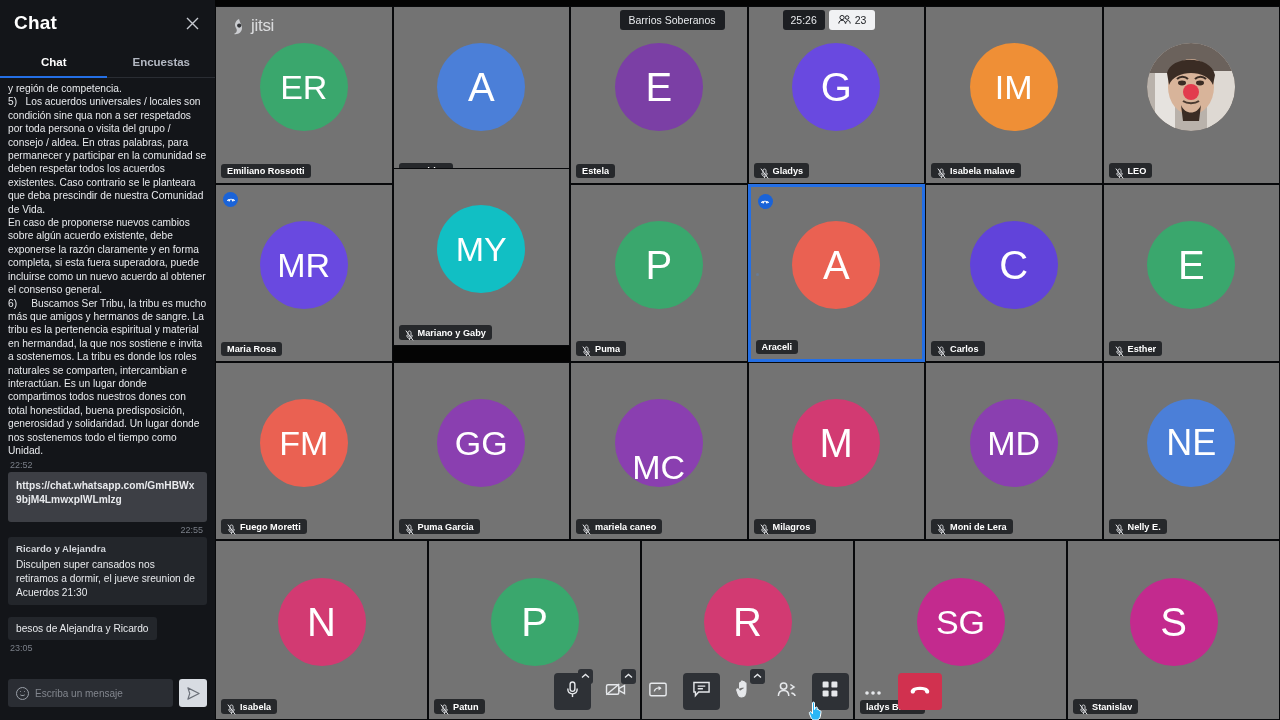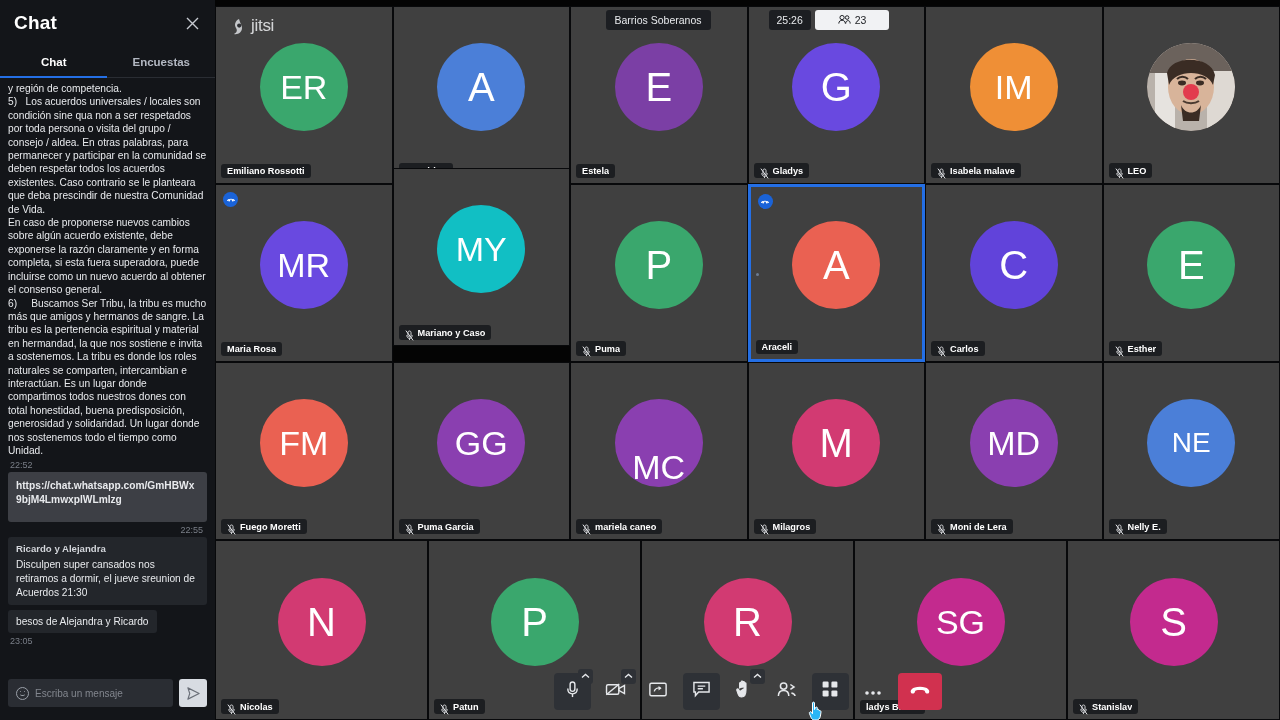--- a/index.html
+++ b/index.html
@@ -54,21 +54,21 @@
     color: #e8eaed; font-size: 10.2px; line-height: 14px; font-weight: bold;
     word-break: break-all;
   }
   .bubble.link { min-height: 50px; }
   .bubble-in {
     background: #23262b; border-radius: 3px; padding: 6px 8px;
   }
   .bubble-name { color: #d3d6db; font-size: 9.6px; font-weight: bold; margin-bottom: 4px; }
   .bubble-body { color: #e8eaed; font-size: 10.2px; line-height: 13.6px; }
   .bubble-short {
-    background: #23262b; border-radius: 3px; padding: 6px 8px; margin-top: 5px;
+    background: #23262b; border-radius: 3px; padding: 6px 8px; margin-top: 12px;
     color: #e8eaed; font-size: 10.2px; display: inline-block;
   }
   .chat-input-row {
     height: 46px; display: flex; align-items: center; gap: 6px;
     padding: 0 8px 8px 8px;
   }
   .chat-input {
     flex: 1; height: 28px; background: #2a2d33; border: none; border-radius: 3px;
     display: flex; align-items: center; gap: 6px; padding: 0 8px;
   }
@@ -108,26 +108,26 @@
     background: #1c1e22; color: #e8eaed; font-size: 10.5px;
     padding: 4px 9px; border-radius: 3px; display: flex; align-items: center;
   }
   .timer-pill {
     background: #1c1e22; color: #e8eaed; font-size: 10.5px;
     padding: 4px 8px; border-radius: 3px; display: flex; align-items: center;
     margin-left: 54px;
   }
   .count-pill {
     background: #f1f2f4; color: #1c1e22; font-size: 10.5px; font-weight: normal;
-    padding: 3px 23px; border-radius: 3px; display: flex; align-items: center; gap: 4px;
+    padding: 3px 9px; border-radius: 3px; display: flex; align-items: center; gap: 4px;
   }
 
   .grid { position: absolute; inset: 0; }
   .tile {
-    position: absolute; background: #404040; border: 1px solid #08090b;
+    position: absolute; background: #737373; border: 1px solid #08090b;
     overflow: hidden;
   }
   .tile.active { border: 3px solid #246fe5; }
   .avatar {
     position: absolute; left: 50%; top: 50%; transform: translate(-50%,-50%);
     border-radius: 50%; display: flex; align-items: center; justify-content: center;
     color: #fff; font-weight: normal;
   }
   .avatar.photo { overflow: hidden; }
   .name-pill {
@@ -363,21 +363,21 @@
           <div class="avatar" style="width: 88px; height: 88px; margin-top: -8px; font-size: 34px; background: rgb(17, 191, 196);">
             <span>MY</span>
           </div>
           <div class="name-pill">
             <span class="mic-off"><svg width="9" height="11" viewBox="0 0 10 12">
                 <path d="M5 1 C6 1 6.7 1.7 6.7 2.7 L6.7 6 C6.7 7 6 7.7 5 7.7 C4 7.7 3.3 7 3.3 6 L3.3 2.7 C3.3 1.7 4 1 5 1 Z" fill="none" stroke="#e6e8eb" stroke-width="1"></path>
                 <path d="M2 5.6 C2 8 3.4 9.3 5 9.3 C6.6 9.3 8 8 8 5.6" fill="none" stroke="#e6e8eb" stroke-width="1"></path>
                 <path d="M5 9.3 L5 11" stroke="#e6e8eb" stroke-width="1"></path>
                 <path d="M1 0.6 L9 11.4" stroke="#e6e8eb" stroke-width="1.1"></path>
               </svg></span>
-            <span class="name-txt">Mariano y Caso</span>
+            <span class="name-txt">Mariano y Gaby</span>
           </div>
         </div>
         <div class="tile" style="left: 355px; top: 184px; width: 177.5px; height: 178px;">
           <div class="avatar" style="width: 88px; height: 88px; margin-top: -8px; font-size: 40px; background: rgb(58, 167, 109);">
             <span>P</span>
           </div>
           <div class="name-pill">
             <span class="mic-off"><svg width="9" height="11" viewBox="0 0 10 12">
                 <path d="M5 1 C6 1 6.7 1.7 6.7 2.7 L6.7 6 C6.7 7 6 7.7 5 7.7 C4 7.7 3.3 7 3.3 6 L3.3 2.7 C3.3 1.7 4 1 5 1 Z" fill="none" stroke="#e6e8eb" stroke-width="1"></path>
                 <path d="M2 5.6 C2 8 3.4 9.3 5 9.3 C6.6 9.3 8 8 8 5.6" fill="none" stroke="#e6e8eb" stroke-width="1"></path>
@@ -495,21 +495,21 @@
             <span class="mic-off"><svg width="9" height="11" viewBox="0 0 10 12">
                 <path d="M5 1 C6 1 6.7 1.7 6.7 2.7 L6.7 6 C6.7 7 6 7.7 5 7.7 C4 7.7 3.3 7 3.3 6 L3.3 2.7 C3.3 1.7 4 1 5 1 Z" fill="none" stroke="#e6e8eb" stroke-width="1"></path>
                 <path d="M2 5.6 C2 8 3.4 9.3 5 9.3 C6.6 9.3 8 8 8 5.6" fill="none" stroke="#e6e8eb" stroke-width="1"></path>
                 <path d="M5 9.3 L5 11" stroke="#e6e8eb" stroke-width="1"></path>
                 <path d="M1 0.6 L9 11.4" stroke="#e6e8eb" stroke-width="1.1"></path>
               </svg></span>
             <span class="name-txt">Moni de Lera</span>
           </div>
         </div>
         <div class="tile" style="left: 887.5px; top: 362px; width: 177.5px; height: 178px;">
-          <div class="avatar" style="width: 88px; height: 88px; margin-top: -8px; font-size: 28px; background: rgb(75, 127, 216);">
+          <div class="avatar" style="width: 88px; height: 88px; margin-top: -8px; font-size: 36px; background: rgb(75, 127, 216);">
             <span>NE</span>
           </div>
           <div class="name-pill">
             <span class="mic-off"><svg width="9" height="11" viewBox="0 0 10 12">
                 <path d="M5 1 C6 1 6.7 1.7 6.7 2.7 L6.7 6 C6.7 7 6 7.7 5 7.7 C4 7.7 3.3 7 3.3 6 L3.3 2.7 C3.3 1.7 4 1 5 1 Z" fill="none" stroke="#e6e8eb" stroke-width="1"></path>
                 <path d="M2 5.6 C2 8 3.4 9.3 5 9.3 C6.6 9.3 8 8 8 5.6" fill="none" stroke="#e6e8eb" stroke-width="1"></path>
                 <path d="M5 9.3 L5 11" stroke="#e6e8eb" stroke-width="1"></path>
                 <path d="M1 0.6 L9 11.4" stroke="#e6e8eb" stroke-width="1.1"></path>
               </svg></span>
             <span class="name-txt">Nelly E.</span>
@@ -519,21 +519,21 @@
           <div class="avatar" style="width: 88px; height: 88px; margin-top: -8px; font-size: 40px; background: rgb(210, 58, 114);">
             <span>N</span>
           </div>
           <div class="name-pill">
             <span class="mic-off"><svg width="9" height="11" viewBox="0 0 10 12">
                 <path d="M5 1 C6 1 6.7 1.7 6.7 2.7 L6.7 6 C6.7 7 6 7.7 5 7.7 C4 7.7 3.3 7 3.3 6 L3.3 2.7 C3.3 1.7 4 1 5 1 Z" fill="none" stroke="#e6e8eb" stroke-width="1"></path>
                 <path d="M2 5.6 C2 8 3.4 9.3 5 9.3 C6.6 9.3 8 8 8 5.6" fill="none" stroke="#e6e8eb" stroke-width="1"></path>
                 <path d="M5 9.3 L5 11" stroke="#e6e8eb" stroke-width="1"></path>
                 <path d="M1 0.6 L9 11.4" stroke="#e6e8eb" stroke-width="1.1"></path>
               </svg></span>
-            <span class="name-txt">Nicolas</span>
+            <span class="name-txt">Isabela</span>
           </div>
         </div>
         <div class="tile" style="left: 213px; top: 540px; width: 213px; height: 180px;">
           <div class="avatar" style="width: 88px; height: 88px; margin-top: -8px; font-size: 40px; background: rgb(58, 167, 109);">
             <span>P</span>
           </div>
           <div class="name-pill">
             <span class="mic-off"><svg width="9" height="11" viewBox="0 0 10 12">
                 <path d="M5 1 C6 1 6.7 1.7 6.7 2.7 L6.7 6 C6.7 7 6 7.7 5 7.7 C4 7.7 3.3 7 3.3 6 L3.3 2.7 C3.3 1.7 4 1 5 1 Z" fill="none" stroke="#e6e8eb" stroke-width="1"></path>
                 <path d="M2 5.6 C2 8 3.4 9.3 5 9.3 C6.6 9.3 8 8 8 5.6" fill="none" stroke="#e6e8eb" stroke-width="1"></path>

